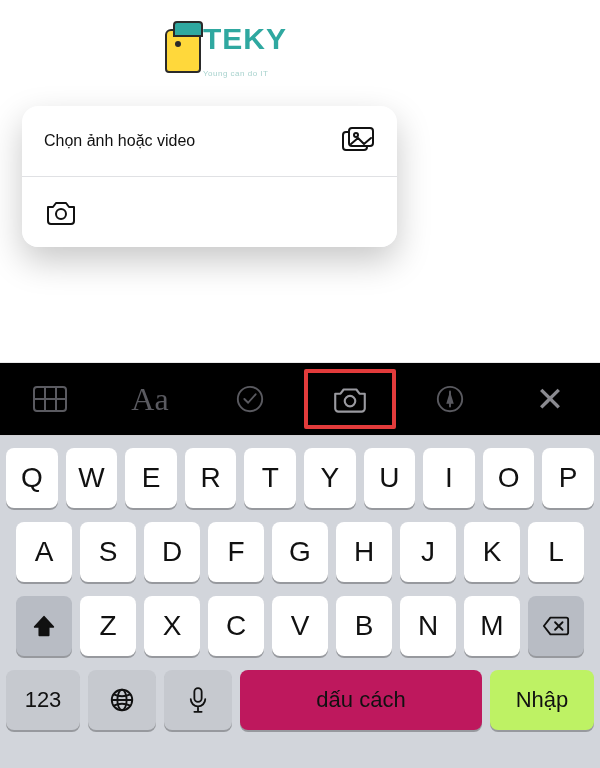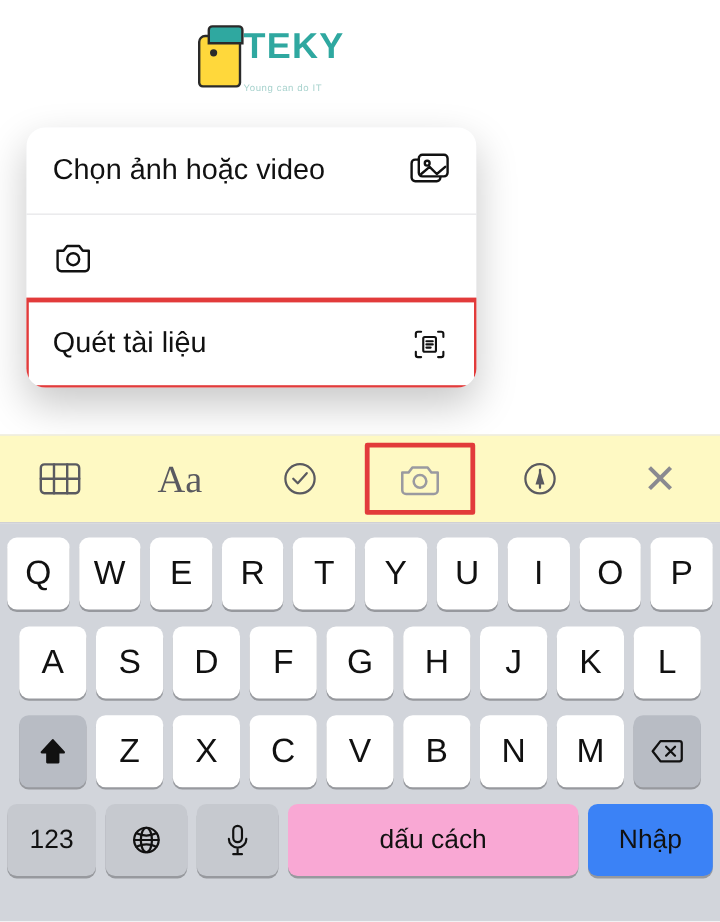--- a/index.html
+++ b/index.html
@@ -24,32 +24,32 @@
 
   
   .menu {
     position: absolute; left: 22px; top: 106px; width: 375px;
     background: #f4f5f7; border-radius: 16px;
     box-shadow: 0 14px 34px rgba(0,0,0,0.22);
     overflow: hidden;
   }
   .menu-item {
     display: flex; align-items: center; justify-content: space-between;
-    padding: 20px 22px; font-size: 24px; color:#111; background:#fff;
+    padding: 20px 22px; font-size: 16px; color:#111; background:#fff;
     border-bottom: 1px solid #e0e1e4; cursor: pointer;
   }
   .menu-item:last-child { border-bottom: none; }
   .menu-item .label { max-width: 270px; line-height: 1.35; }
   .menu-item .mi-icon { width: 34px; height: 30px; flex: 0 0 34px; display:flex; align-items:center; justify-content:center; }
   .menu-item.highlight { outline: 4px solid #e23b3b; outline-offset: -2px; }
 
   
   .toolbar {
     position: absolute; left: 0; top: 362px; width: 600px; height: 74px;
-    background: #fef9c3; border-top: 1px solid #e8e8ea; border-bottom: 1px solid #d0d0d4;
+    background: #000000; border-top: 1px solid #e8e8ea; border-bottom: 1px solid #d0d0d4;
     display: flex; align-items: center;
   }
   .tool {
     flex: 1; height: 100%; display:flex; align-items:center; justify-content:center;
     color:#5a5a60; cursor:pointer; font-size: 30px;
   }
   .tool.Aa { font-family: Georgia, serif; font-size: 32px; }
   .tool svg { stroke:#5a5a60; }
   .tool-camera { position: relative; }
   .tool-camera svg { stroke:#9a9aa0; }
@@ -74,22 +74,22 @@
   .krow.r1 .key { width: 52px; }
   .krow.r2 .key { width: 56px; }
   .krow.r3 .key { width: 56px; }
   .key.fn { background:#b8bcc4; width: 72px; }
   .key.fn svg { stroke:#111; }
   .krow.r4 { gap: 8px; }
   .krow.r4 .key { height: 60px; }
   .key.k123  { width: 74px; background:#c6c9cf; font-size:22px; color:#111;text-align:right; }
   .key.globe { width: 68px; background:#c6c9cf; }
   .key.mic   { width: 68px; background:#c6c9cf; }
-  .key.space { flex:1; background:#f9a8d4; font-size:22px; }
-  .key.enter { width: 104px; background:#3b82f6; font-size:22px; }
+  .key.space { flex:1; background:#be185d; font-size:22px; }
+  .key.enter { width: 104px; background:#bef264; font-size:22px; }
 
   svg { fill:none; stroke-width:2; stroke-linecap:round; stroke-linejoin:round; }
 </style>
 </head>
 <body>
 <div class="stage">
 
 <div class="logo">
   <div class="logo-bird"></div>
   <div class="logo-text">
@@ -108,30 +108,20 @@
             <circle cx="15" cy="9" r="2" stroke="#111"></circle>
             <path d="M10 18 L17 12 L23 18 L30 12" stroke="#111"></path>
           </svg>
     </span>
   </div>
   <div class="menu-item">
     <span class="mi-icon">
       <svg viewBox="0 0 34 30" width="34" height="30">
             <path d="M4 10 h5 l3-4 h10 l3 4 h5 v14 a3 3 0 0 1-3 3 H7 a3 3 0 0 1-3-3 Z" stroke="#111"></path>
             <circle cx="17" cy="17" r="5" stroke="#111"></circle>
-          </svg>
-    </span>
-  </div>
-  <div class="menu-item highlight">
-    <span class="label">Quét tài liệu</span>
-    <span class="mi-icon">
-      <svg viewBox="0 0 34 30" width="30" height="28">
-            <path d="M4 8 V5 a2 2 0 0 1 2-2 h3 M25 3 h3 a2 2 0 0 1 2 2 v3 M30 22 v3 a2 2 0 0 1-2 2 h-3 M9 27 H6 a2 2 0 0 1-2-2 v-3" stroke="#111"></path>
-            <rect x="11" y="8" width="12" height="14" rx="1.5" stroke="#111"></rect>
-            <path d="M14 12 h6 M14 15 h6 M14 18 h4" stroke="#111"></path>
           </svg>
     </span>
   </div>
 </div>
 
 <div class="toolbar">
   <div class="tool">
     <svg viewBox="0 0 36 28" width="36" height="28">
           <rect x="2" y="2" width="32" height="24" rx="3"></rect>
           <line x1="2" y1="14" x2="34" y2="14"></line>

